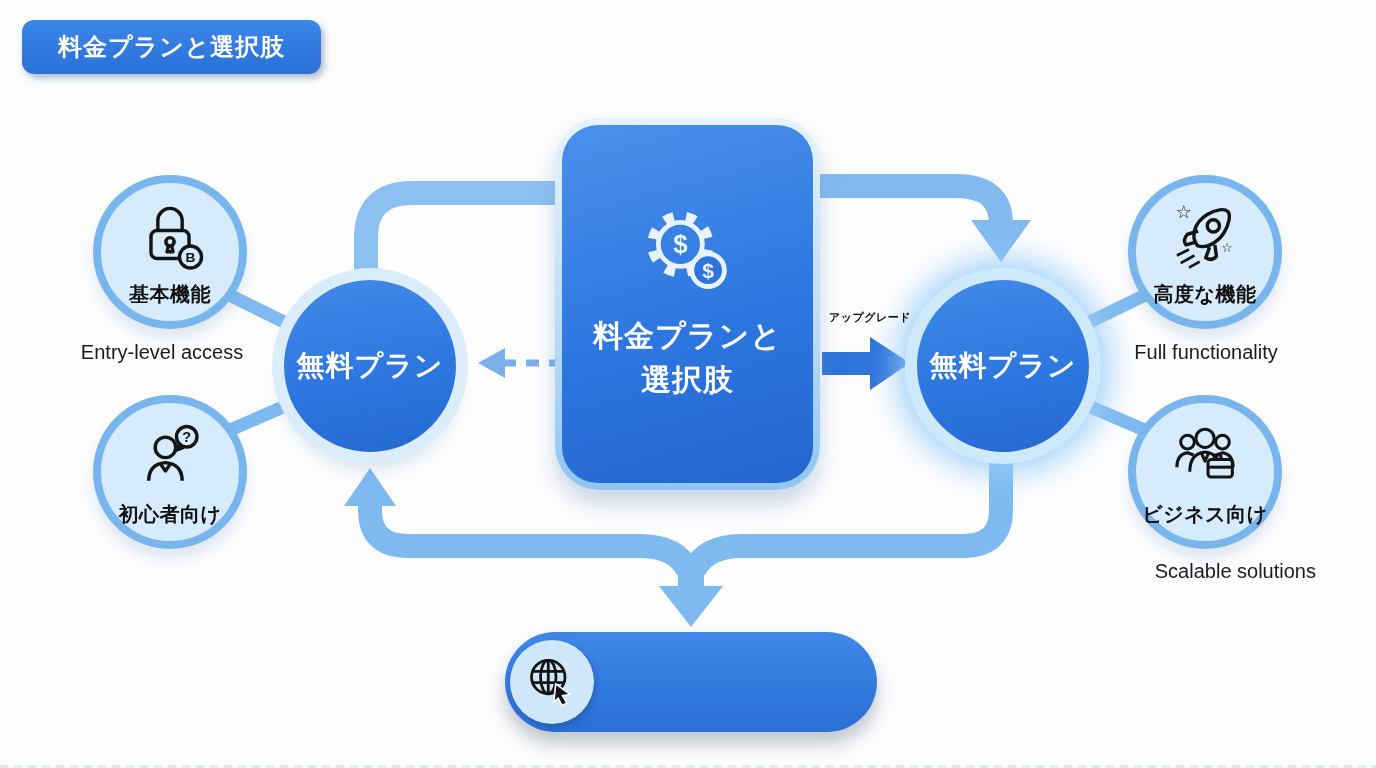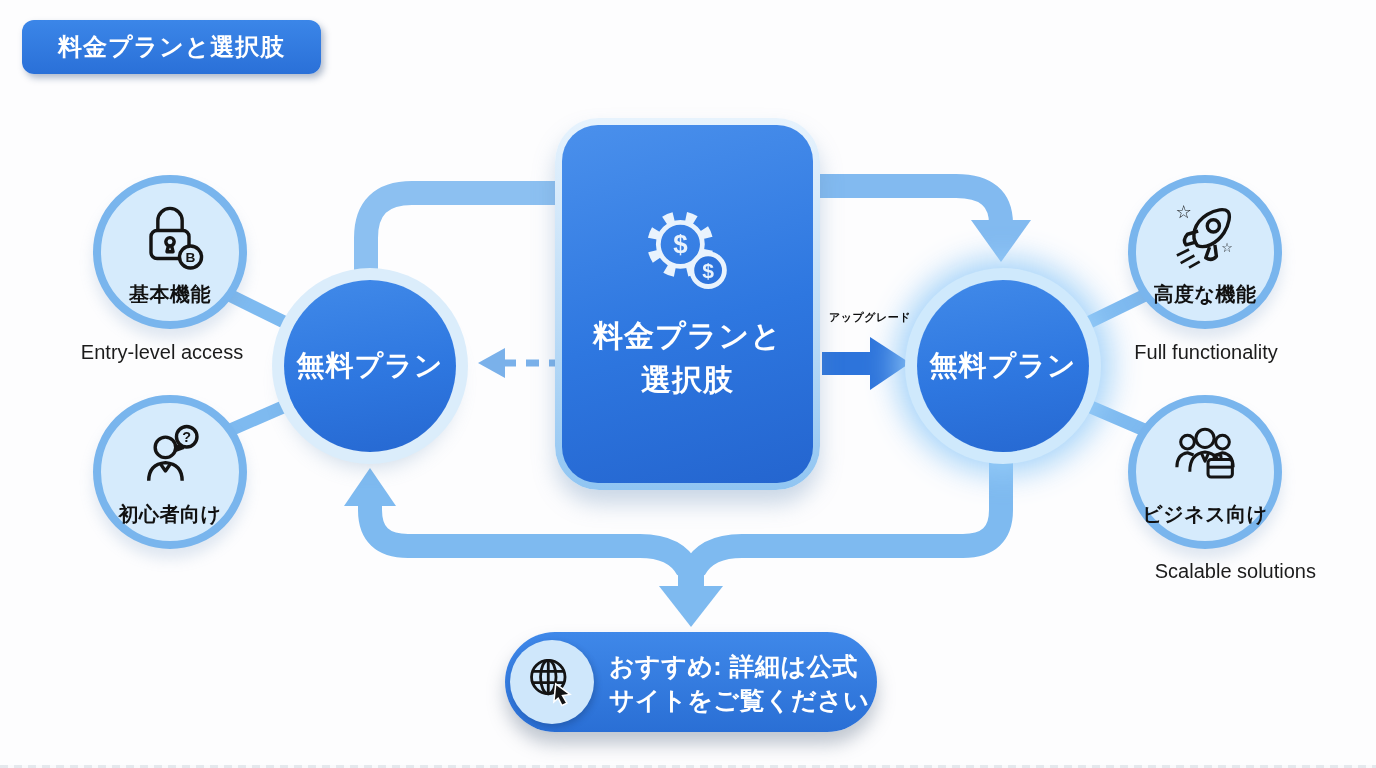--- a/index.html
+++ b/index.html
@@ -232,20 +232,16 @@
     <div class="globe-circle">
       <svg width="62" height="62" viewBox="0 0 100 100">
         <g fill="none" stroke="#141414" stroke-width="4.5">
           <circle cx="44" cy="42" r="27"></circle>
           <ellipse cx="44" cy="42" rx="12.5" ry="27"></ellipse>
           <path d="M 44 15 V 69 M 19 33 H 69 M 19 51 H 69"></path>
         </g>
         <path d="M 56 53 L 79 70 L 67 72 L 74 84 L 66 88 L 60 76 L 53 82 Z" fill="#141414" stroke="#ffffff" stroke-width="2.5"></path>
       </svg>
     </div>
-    <div class="recommend-text">
-      <div>おすすめ: 詳細は公式</div>
-      <div>サイトをご覧ください</div>
-    </div>
   </div>
 
   <div class="bottom-edge"></div>
 </div>
 
 </body></html>

